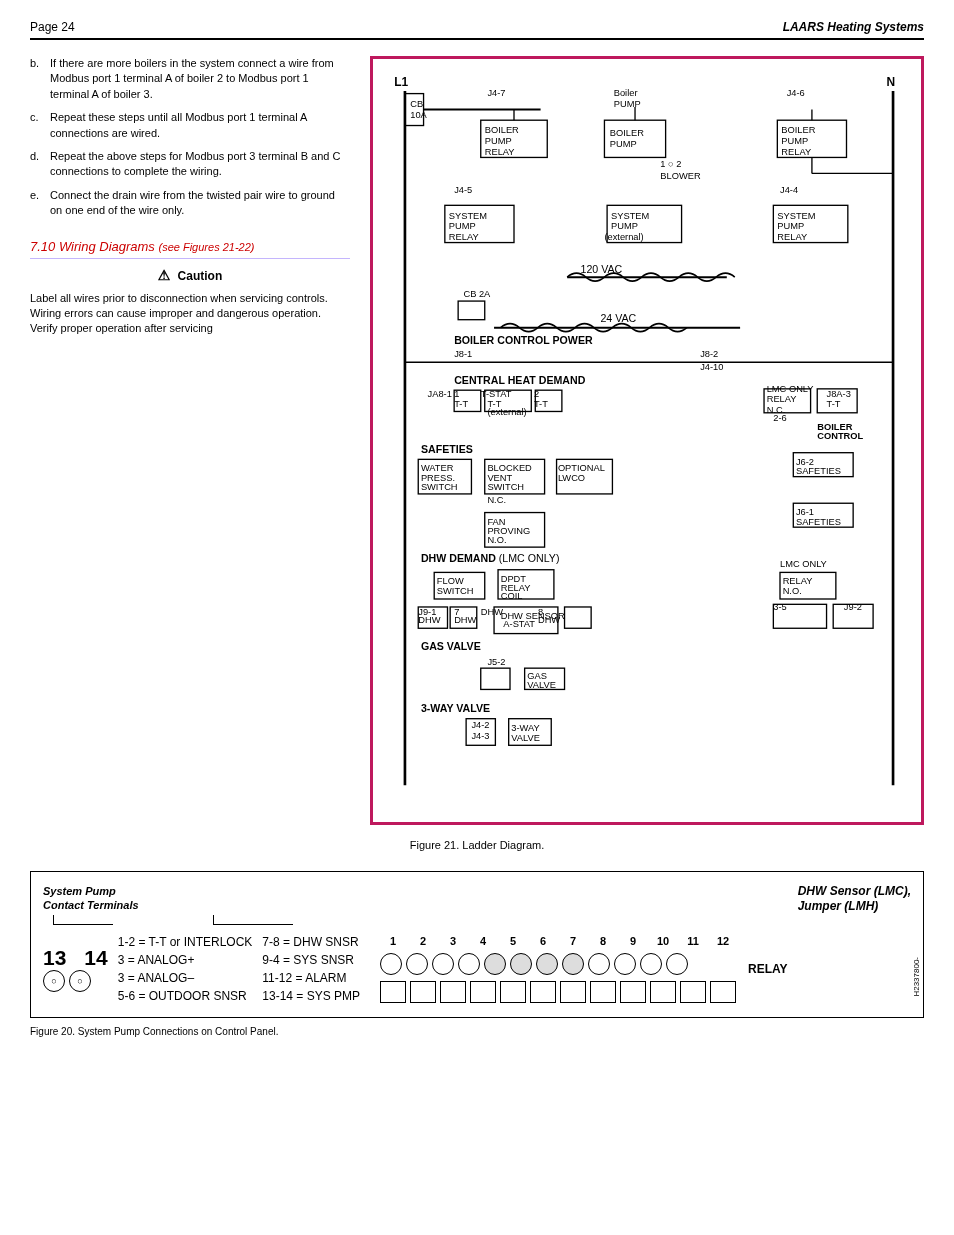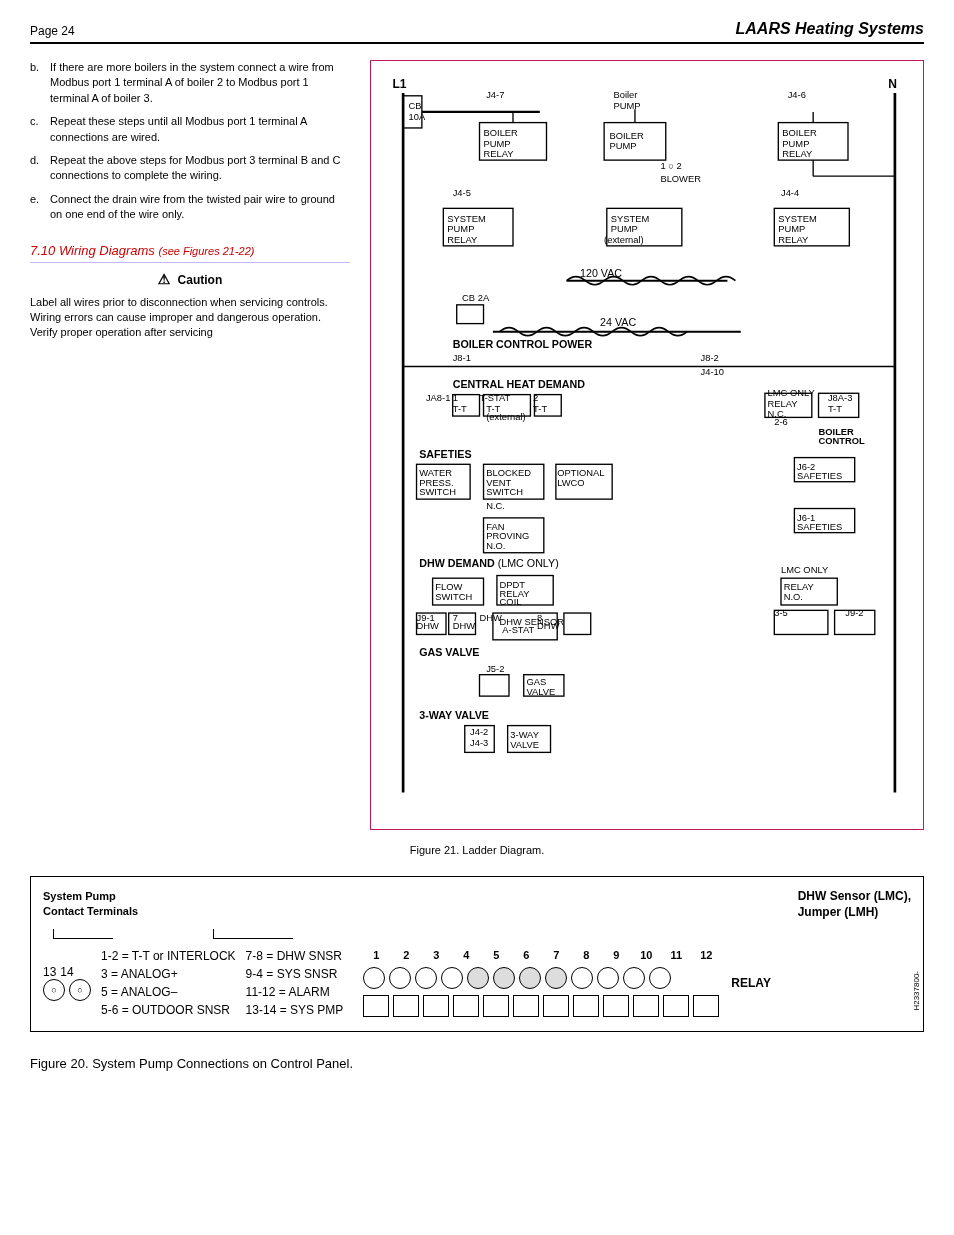--- a/index.html
+++ b/index.html
@@ -24,21 +24,21 @@
       align-items: flex-end;
       border-bottom: 2px solid #000;
       padding-bottom: 4px;
       margin-bottom: 16px;
     }
     .page-number {
       font-size: 12px;
       font-weight: normal;
     }
     .company-name {
-      font-size: 16px;
+      font-size: 12px;
       font-weight: bold;
       font-style: italic;
     }
 
     
     .main-content {
       display: flex;
       gap: 20px;
     }
 
@@ -92,21 +92,21 @@
     }
     .caution-text {
       font-size: 11px;
       line-height: 1.4;
       text-align: left;
     }
 
     
     .right-col {
       flex: 1;
-      border: 1px solid #be185d;
+      border: 3px solid #be185d;
       padding: 8px;
       font-size: 9px;
       position: relative;
       min-height: 580px;
     }
 
     .diagram-svg {
       width: 100%;
     }
 
@@ -121,22 +121,23 @@
     .bottom-diagram {
       border: 1px solid #000;
       padding: 12px;
       margin-top: 10px;
       position: relative;
       font-size: 10px;
     }
 
     .bottom-headers {
       display: flex;
-      margin-bottom: 8px;
+      margin-bottom: 0;
       font-size: 11px;
+      font-style: italic;
     }
     .bottom-header-item {
       font-weight: bold;
       line-height: 1.3;
     }
     .bh1 { width: 160px; }
     .bh2 { width: 200px; text-align: center; }
     .bh3 { margin-left: auto; font-size: 12px; }
 
     .terminal-row {
@@ -177,22 +178,22 @@
       position: absolute;
       right: 2px;
       bottom: 20px;
       font-size: 8px;
       writing-mode: vertical-rl;
       text-orientation: mixed;
       transform: rotate(180deg);
     }
 
     .bottom-caption {
-      font-size: 13px;
-      margin-top: 24px;
+      font-size: 10px;
+      margin-top: 8px;
     }
   </style>
 </head>
 <body>
 
 <div class="page-container">
 
   <div class="page-header">
     <span class="page-number">Page 24</span>
     <span class="company-name">LAARS Heating Systems</span>
@@ -432,34 +433,34 @@
     </div>
 
     <div style="display:flex;margin-bottom:4px;">
       <div style="width:60px;border-left:1.5px solid #000;border-bottom:1.5px solid #000;height:10px;margin-left:10px;"></div>
       <div style="width:80px;border-left:1.5px solid #000;border-bottom:1.5px solid #000;height:10px;margin-left:100px;"></div>
     </div>
 
     <div class="terminal-row">
 
       <div style="display:flex;flex-direction:column;margin-right:6px;">
-        <div style="display:flex;gap:4px;font-size:12px;font-weight:normal;">
+        <div style="display:flex;gap:18px;font-size:21px;font-weight:bold;">
           <span>13</span>
           <span>14</span>
         </div>
         <div style="display:flex;gap:4px;">
           <div class="terminal-circle">○</div>
           <div class="terminal-circle">○</div>
         </div>
       </div>
 
       <div class="legend-text">
         <div>1-2 = T-T or INTERLOCK</div>
         <div>3   = ANALOG+</div>
-        <div>5   = ANALOG–</div>
+        <div>3   = ANALOG–</div>
         <div>5-6 = OUTDOOR SNSR</div>
       </div>
 
       <div class="legend-text" style="margin-left:10px;">
         <div>7-8   = DHW SNSR</div>
         <div>9-4  = SYS SNSR</div>
         <div>11-12 = ALARM</div>
         <div>13-14 = SYS PMP</div>
       </div>
 

